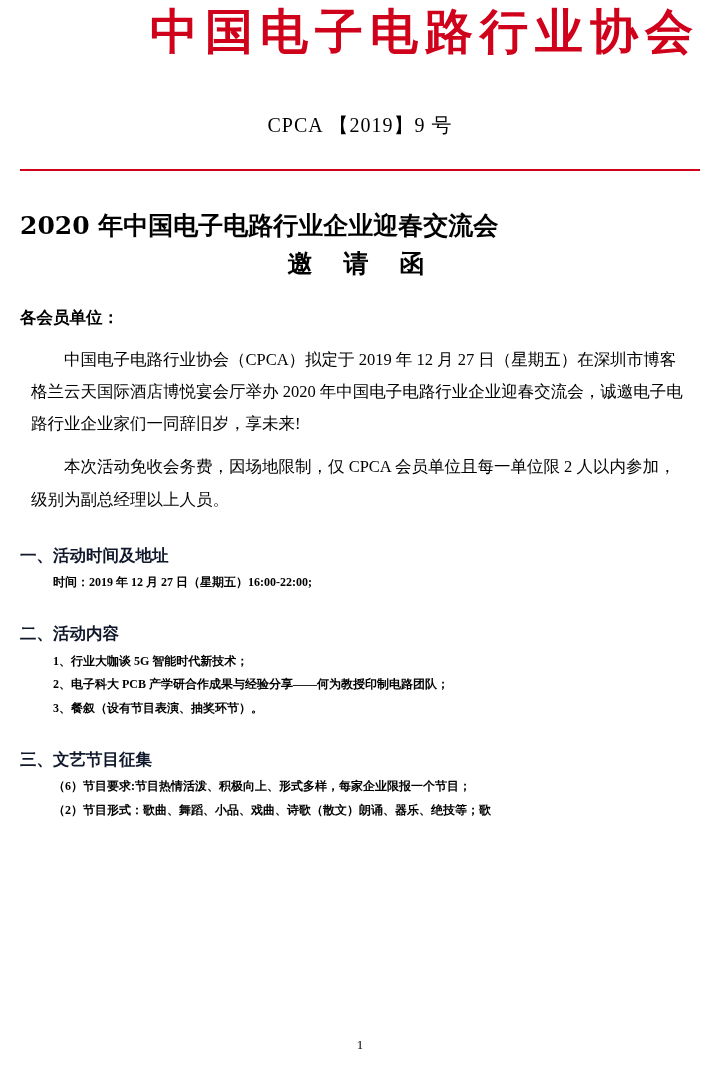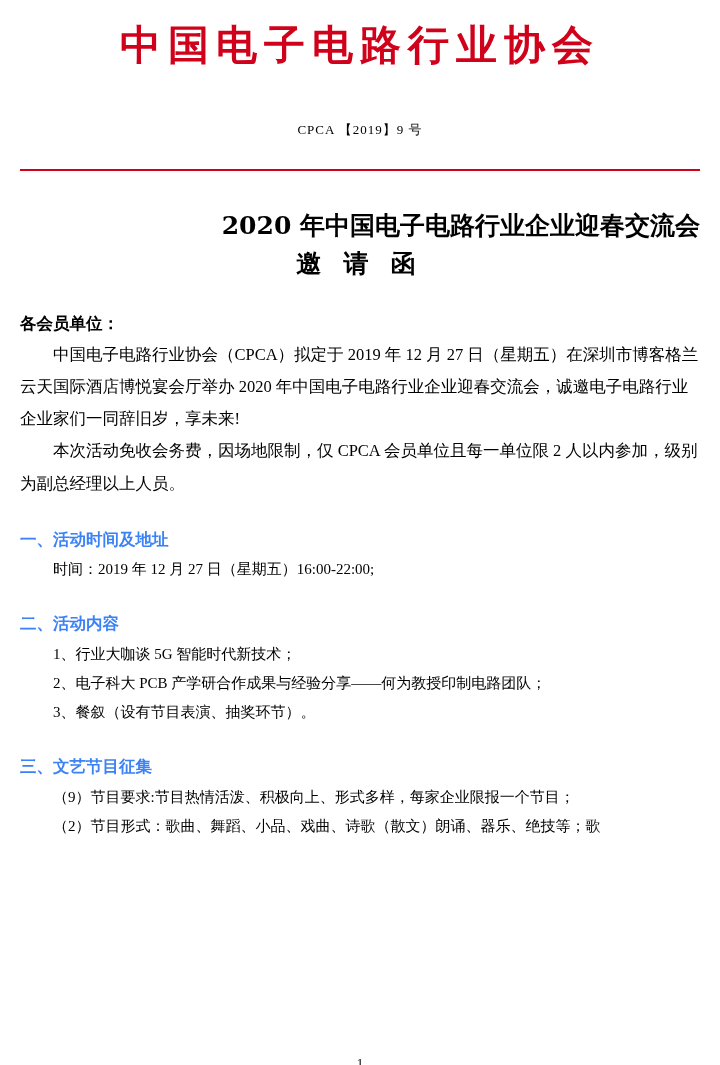--- a/index.html
+++ b/index.html
@@ -16,81 +16,81 @@
     overflow: hidden;
   }
   .page {
     width: 720px;
     height: 1065px;
     box-sizing: border-box;
     padding: 0 20px;
     position: relative;
   }
   .org-title {
-    text-align: center;
+    text-align: right;
     color: #d0021b;
     font-family: "DejaVu Serif", "Liberation Serif", serif;
     font-weight: bold;
-    font-size: 41px;
+    font-size: 48px;
     letter-spacing: 7px;
-    margin-top: 18px;
     white-space: nowrap;
   }
   .doc-number {
     text-align: center;
-    font-size: 13px;
+    font-size: 20px;
     margin-top: 48px;
     letter-spacing: 1px;
   }
   .red-rule {
     border: none;
     border-top: 2.5px solid #d0021b;
     margin: 30px 0 0 0;
   }
   .doc-title {
-    text-align: right;
+    text-align: left;
     font-size: 25px;
     font-weight: bold;
     font-family: "DejaVu Serif", "Liberation Serif", serif;
     margin-top: 36px;
     line-height: 1.5;
   }
   .doc-title-2 {
     text-align: center;
     font-size: 25px;
     font-weight: bold;
-    font-family: Liberation Serif, serif;
+    font-family: Liberation Mono, monospace;
     letter-spacing: 8px;
     margin-top: 2px;
   }
   .body-text {
     font-size: 16.5px;
     line-height: 1.95;
-    margin: 0;
+    margin: 11px;
   }
   .salutation {
     font-weight: bold;
     font-size: 16.5px;
-    margin-top: 28px;
+    margin-top: 22px;
     line-height: 1.9;
   }
   .indent-2 {
     text-indent: 33px;
   }
   .section-heading {
     font-weight: bold;
     font-size: 16.5px;
-    color: #3b82f6;
+    color: #0f172a;
     margin-top: 24px;
     line-height: 1.9;
   }
   .sub-line {
-    font-size: 15px;
+    font-size: 12px;
     line-height: 1.95;
     text-indent: 33px;
+    font-weight: bold;
   }
   .page-number {
     position: absolute;
     bottom: 12px;
     left: 0;
     width: 720px;
     text-align: center;
     font-size: 13px;
   }
 </style>
@@ -115,18 +115,18 @@
 
   <div class="section-heading">一、活动时间及地址</div>
   <div class="sub-line">时间：2019 年 12 月 27 日（星期五）16:00-22:00;</div>
 
   <div class="section-heading">二、活动内容</div>
   <div class="sub-line">1、行业大咖谈 5G 智能时代新技术；</div>
   <div class="sub-line">2、电子科大 PCB 产学研合作成果与经验分享——何为教授印制电路团队；</div>
   <div class="sub-line">3、餐叙（设有节目表演、抽奖环节）。</div>
 
   <div class="section-heading">三、文艺节目征集</div>
-  <div class="sub-line">（9）节目要求:节目热情活泼、积极向上、形式多样，每家企业限报一个节目；</div>
+  <div class="sub-line">（6）节目要求:节目热情活泼、积极向上、形式多样，每家企业限报一个节目；</div>
   <div class="sub-line">（2）节目形式：歌曲、舞蹈、小品、戏曲、诗歌（散文）朗诵、器乐、绝技等；歌</div>
 
   <div class="page-number">1</div>
 
 </div>
 
 </body></html>

